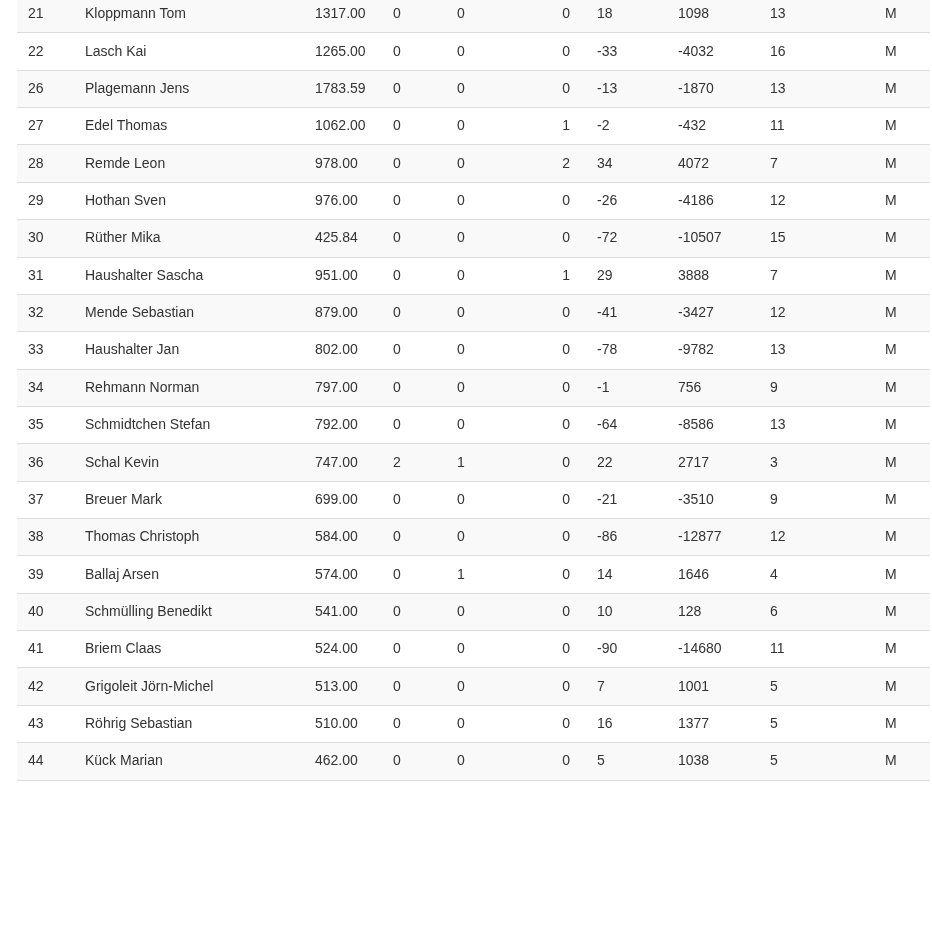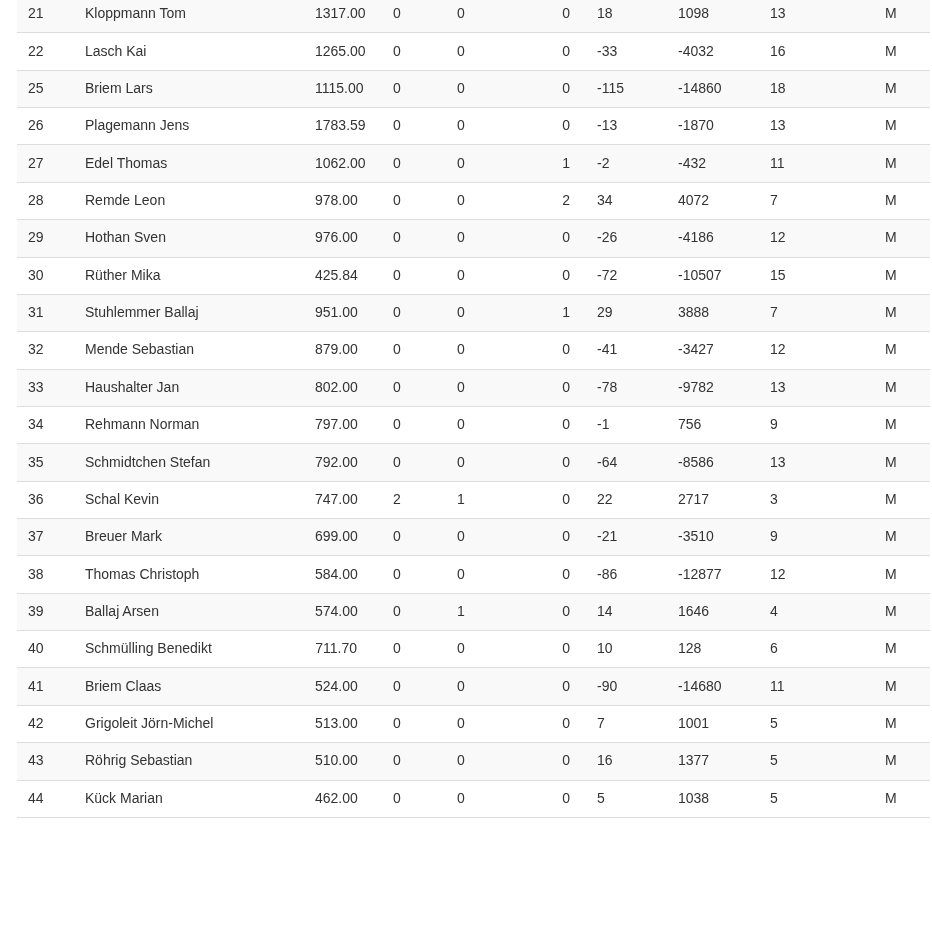--- a/index.html
+++ b/index.html
@@ -85,32 +85,20 @@
           <td>1265.00</td>
           <td>0</td>
           <td>0</td>
           <td>0</td>
           <td>-33</td>
           <td>-4032</td>
           <td>16</td>
           <td>M</td>
         </tr>
         <tr>
-          <td>25</td>
-          <td>Briem Lars</td>
-          <td>1115.00</td>
-          <td>0</td>
-          <td>0</td>
-          <td>0</td>
-          <td>-115</td>
-          <td>-14860</td>
-          <td>18</td>
-          <td>M</td>
-        </tr>
-        <tr>
           <td>26</td>
           <td>Plagemann Jens</td>
           <td>1783.59</td>
           <td>0</td>
           <td>0</td>
           <td>0</td>
           <td>-13</td>
           <td>-1870</td>
           <td>13</td>
           <td>M</td>
@@ -158,21 +146,21 @@
           <td>0</td>
           <td>0</td>
           <td>0</td>
           <td>-72</td>
           <td>-10507</td>
           <td>15</td>
           <td>M</td>
         </tr>
         <tr>
           <td>31</td>
-          <td>Stuhlemmer Ballaj</td>
+          <td>Haushalter Sascha</td>
           <td>951.00</td>
           <td>0</td>
           <td>0</td>
           <td>1</td>
           <td>29</td>
           <td>3888</td>
           <td>7</td>
           <td>M</td>
         </tr>
         <tr>
@@ -267,21 +255,21 @@
           <td>1</td>
           <td>0</td>
           <td>14</td>
           <td>1646</td>
           <td>4</td>
           <td>M</td>
         </tr>
         <tr>
           <td>40</td>
           <td>Schmülling Benedikt</td>
-          <td>711.70</td>
+          <td>541.00</td>
           <td>0</td>
           <td>0</td>
           <td>0</td>
           <td>10</td>
           <td>128</td>
           <td>6</td>
           <td>M</td>
         </tr>
         <tr>
           <td>41</td>

